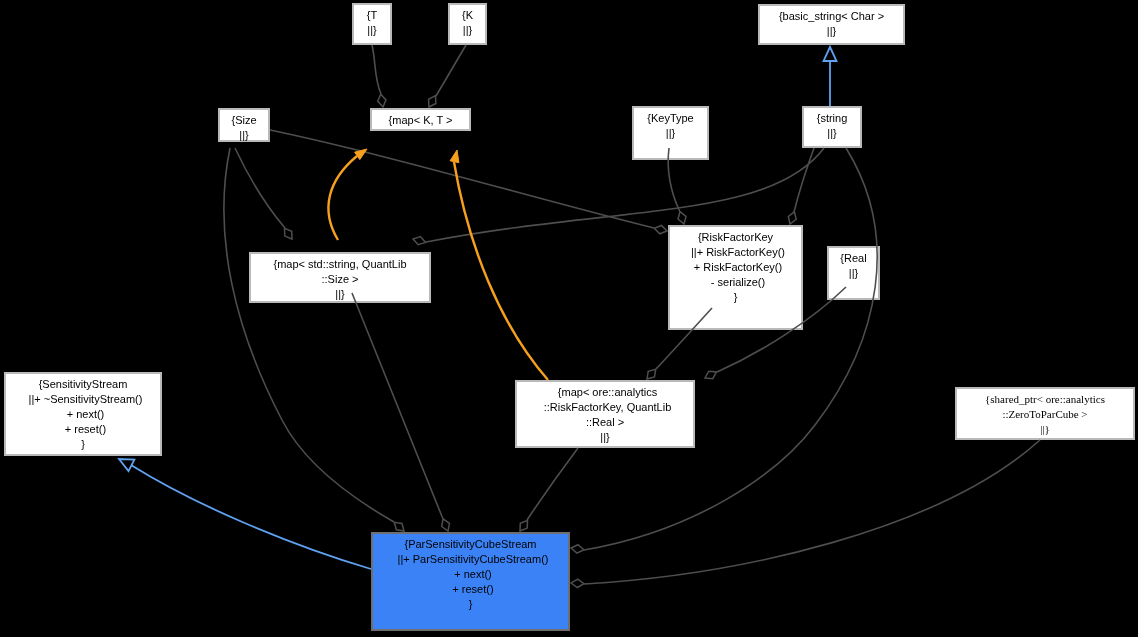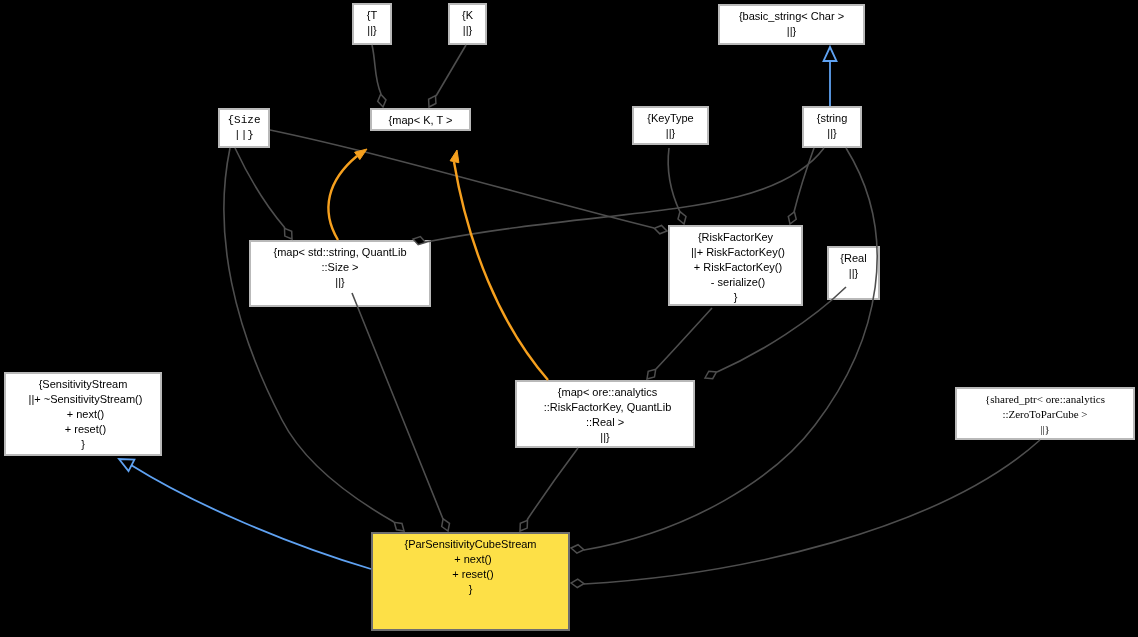--- a/index.html
+++ b/index.html
@@ -20,65 +20,65 @@
     background:#ffffff;
     border:2px solid #b9b9b9;
     color:#000;
     font-size:11px;
     line-height:15px;
     padding-top:3px;
     cursor:pointer;
     white-space:nowrap;
   }
   .node.main{
-    background:#fde047;
+    background:#3b82f6;
     border:2px solid #6e6e6e;
   }
   .node .ln{height:15px;}
   .node .ln.c{text-align:center;}
   .node .ln.l{text-align:center;padding-left:5px;}
 </style>
 </head>
 <body>
 
 <div id="stage">
   <div class="node" style="left: 352px; top: 3px; width: 40px; height: 42px;">
       <div class="ln c">{T</div>
       <div class="ln c">||}</div>
     </div>
     <div class="node" style="left: 448px; top: 3px; width: 39px; height: 42px;">
       <div class="ln c">{K</div>
       <div class="ln c">||}</div>
     </div>
-    <div class="node" style="left: 718px; top: 4px; width: 147px; height: 41px;">
+    <div class="node" style="left: 758px; top: 4px; width: 147px; height: 41px;">
       <div class="ln c">{basic_string&lt; Char &gt;</div>
       <div class="ln c">||}</div>
     </div>
-    <div class="node" style="left: 218px; top: 108px; width: 52px; height: 40px; font-family: Liberation Mono, monospace;">
+    <div class="node" style="left: 218px; top: 108px; width: 52px; height: 34px;">
       <div class="ln c">{Size</div>
       <div class="ln c">||}</div>
     </div>
     <div class="node" style="left: 370px; top: 108px; width: 101px; height: 23px;">
       <div class="ln c">{map&lt; K, T &gt;</div>
       <div class="ln c">||}</div>
     </div>
-    <div class="node" style="left: 632px; top: 106px; width: 77px; height: 39px;">
+    <div class="node" style="left: 632px; top: 106px; width: 77px; height: 54px;">
       <div class="ln c">{KeyType</div>
       <div class="ln c">||}</div>
     </div>
     <div class="node" style="left: 802px; top: 106px; width: 60px; height: 42px;">
       <div class="ln c">{string</div>
       <div class="ln c">||}</div>
     </div>
-    <div class="node" style="left: 249px; top: 240px; width: 182px; height: 67px;">
+    <div class="node" style="left: 249px; top: 252px; width: 182px; height: 51px;">
       <div class="ln c">{map&lt; std::string, QuantLib</div>
       <div class="ln c">::Size &gt;</div>
       <div class="ln c">||}</div>
     </div>
-    <div class="node" style="left: 668px; top: 225px; width: 135px; height: 81px;">
+    <div class="node" style="left: 668px; top: 225px; width: 135px; height: 105px;">
       <div class="ln c">{RiskFactorKey</div>
       <div class="ln l">||+ RiskFactorKey()</div>
       <div class="ln l">+ RiskFactorKey()</div>
       <div class="ln l">- serialize()</div>
       <div class="ln c">}</div>
     </div>
     <div class="node" style="left: 827px; top: 246px; width: 53px; height: 54px;">
       <div class="ln c">{Real</div>
       <div class="ln c">||}</div>
     </div>
@@ -95,20 +95,21 @@
       <div class="ln c">::Real &gt;</div>
       <div class="ln c">||}</div>
     </div>
     <div class="node" style="left: 955px; top: 387px; width: 180px; height: 53px; font-family: Liberation Serif, serif;">
       <div class="ln c">{shared_ptr&lt; ore::analytics</div>
       <div class="ln c">::ZeroToParCube &gt;</div>
       <div class="ln c">||}</div>
     </div>
     <div class="node main" style="left: 371px; top: 532px; width: 199px; height: 99px;">
       <div class="ln c">{ParSensitivityCubeStream</div>
+      <div class="ln l">||+ ParSensitivityCubeStream()</div>
       <div class="ln l">+ next()</div>
       <div class="ln l">+ reset()</div>
       <div class="ln c">}</div>
     </div>
     <svg id="edge-layer" viewBox="0 0 1138 637" xmlns="http://www.w3.org/2000/svg">
       <path d="M372,45 C376,62 374,78 381,94" fill="none" stroke="#4e4e4e" stroke-width="1.6"></path>
       <path d="M466,45 C456,62 446,79 436,96" fill="none" stroke="#4e4e4e" stroke-width="1.6"></path>
       <path d="M830,106 L830,61" fill="none" stroke="#5fa2f2" stroke-width="1.8"></path>
       <path d="M235,148 C250,180 268,208 285,228" fill="none" stroke="#4e4e4e" stroke-width="1.6"></path>
       <path d="M270,130 C390,155 540,200 654,228" fill="none" stroke="#4e4e4e" stroke-width="1.6"></path>

